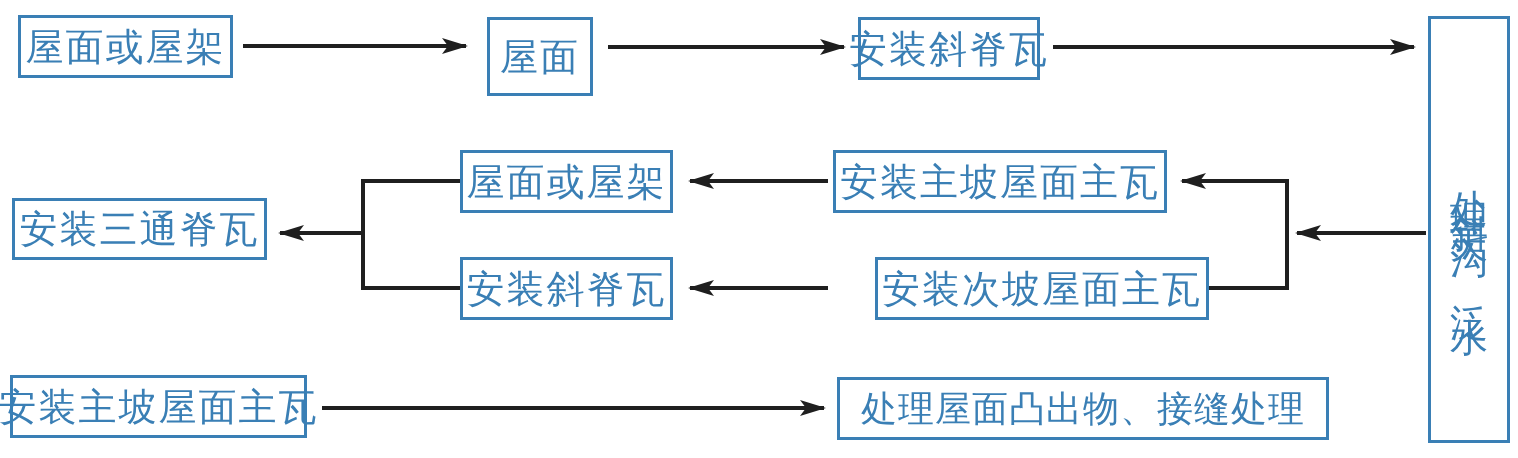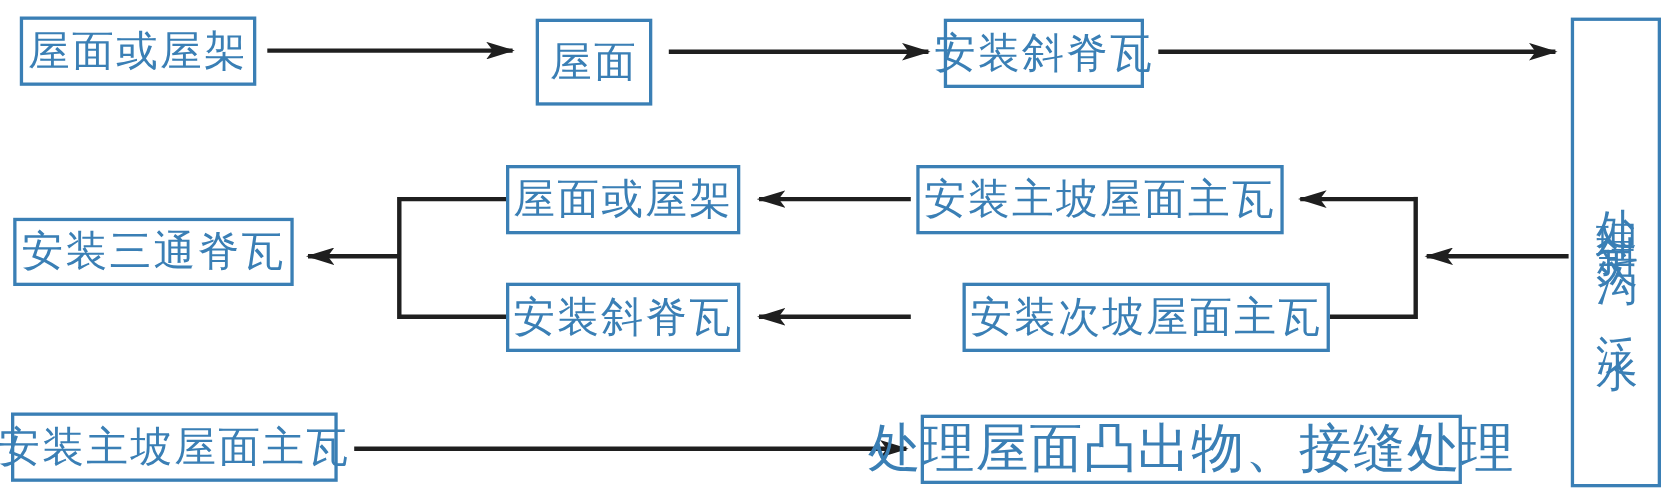--- a/index.html
+++ b/index.html
@@ -39,21 +39,21 @@
   .n-roof-or-truss            { left: 18px;   top: 15px;  width: 215px; height: 63px; }
   .n-roof                     { left: 487px;  top: 17px;  width: 106px; height: 79px; }
   .n-install-purlins          { left: 858px;  top: 17px;  width: 182px; height: 63px; }
   .n-treat-valley-flashing    { left: 1428px; top: 16px;  width: 82px;  height: 427px; }
   .n-install-main-ridge-tile  { left: 460px;  top: 150px; width: 213px; height: 63px; }
   .n-install-main-slope-tile  { left: 833px;  top: 150px; width: 334px; height: 63px; text-align: right; }
   .n-install-hip-ridge-tile   { left: 460px;  top: 257px; width: 213px; height: 63px; }
   .n-install-secondary-slope-tile { left: 875px; top: 257px; width: 334px; height: 63px; }
   .n-install-tee-ridge-tile   { left: 12px;   top: 198px; width: 255px; height: 62px; }
   .n-install-hip-ridge-end-cap{ left: 10px;   top: 375px; width: 297px; height: 63px; }
-  .n-treat-protrusions-joints { left: 837px;  top: 377px; width: 492px; height: 63px; font-size: 48px; letter-spacing: 1px; }
+  .n-treat-protrusions-joints { left: 837px;  top: 377px; width: 492px; height: 63px; font-size: 36px; letter-spacing: 1px; }
   .n-treat-valley-flashing .lbl {
     writing-mode: vertical-lr;
     text-orientation: upright;
     letter-spacing: 13px;
     line-height: 1;
   }
   .arrows {
     position: absolute;
     left: 0; top: 0;
     width: 1518px;

